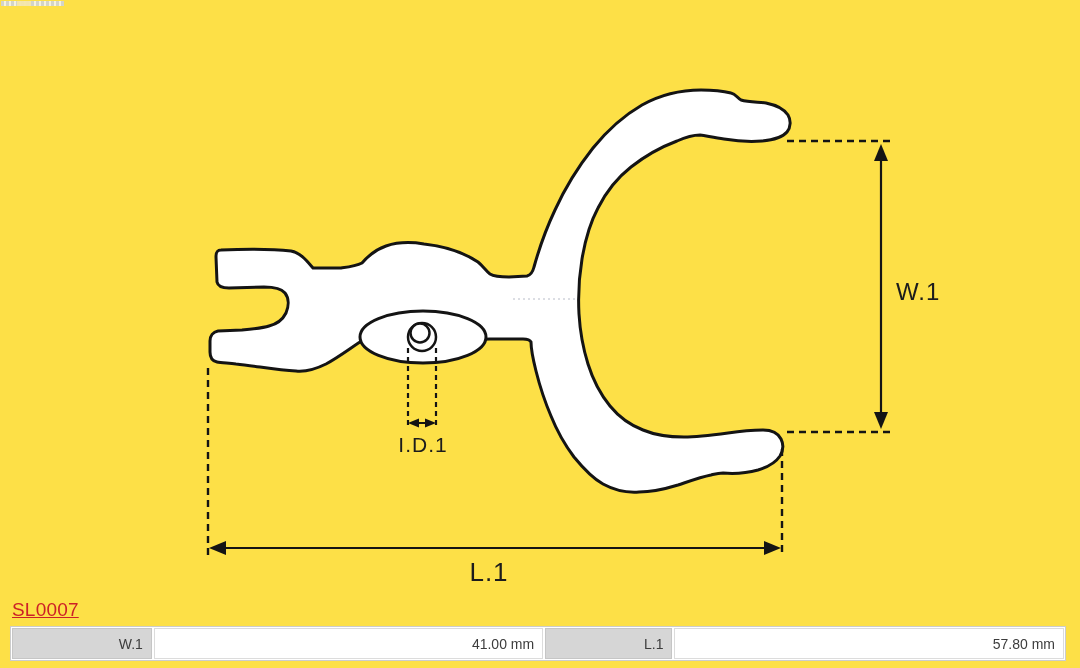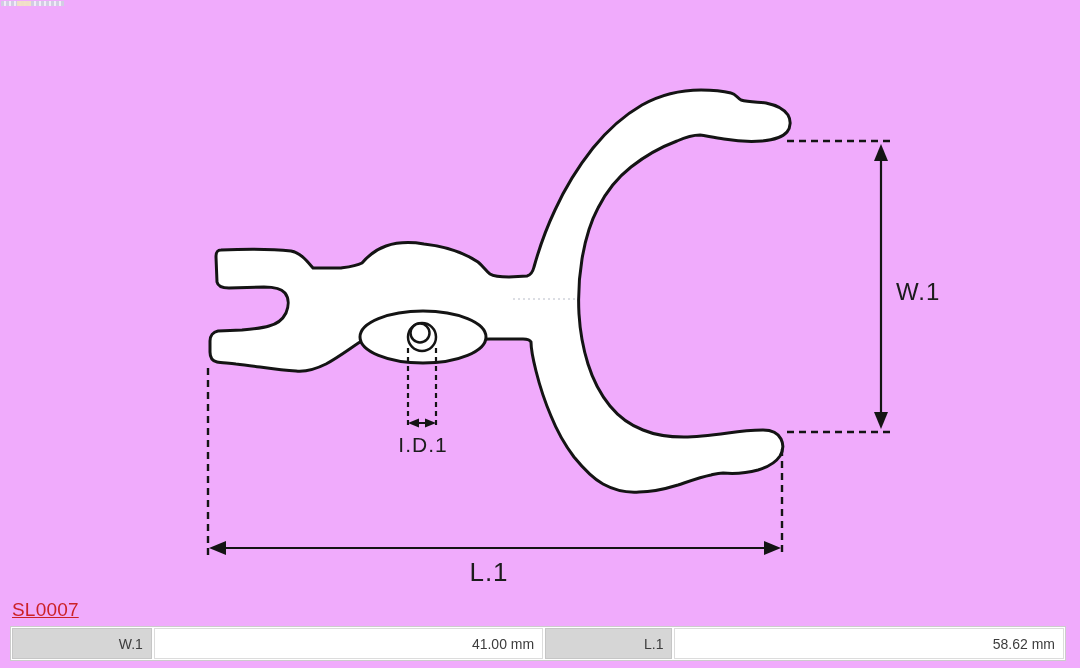--- a/index.html
+++ b/index.html
@@ -1,17 +1,17 @@
 <!DOCTYPE html>
 <html><head>
 <meta charset="utf-8">
 <style>
   html,body{margin:0;padding:0;background:#fff;}
   .screen{
-    position:relative;width:1080px;height:668px;background:#f0abfc;overflow:hidden;
+    position:relative;width:1080px;height:668px;background:#fde047;overflow:hidden;
     font-family:"Liberation Sans",sans-serif;
   }
   .logo-strip{
     position:absolute;left:1px;top:1px;width:63px;height:5px;opacity:.85;
     background:
       linear-gradient(90deg, rgba(240,228,180,0) 0 16px, rgba(243,232,190,.95) 16px 30px, rgba(240,228,180,0) 30px),
       repeating-linear-gradient(90deg,#ccd3df 0 3px,#f4f6f9 3px 5px);
   }
   .drawing{position:absolute;left:0;top:0;}
   .part-code{
@@ -150,17 +150,17 @@
     <div class="cell label w-label1">
       <span>W.1</span>
     </div>
     <div class="cell w-value1">
       <span>41.00 mm</span>
     </div>
     <div class="cell label w-label2">
       <span>L.1</span>
     </div>
     <div class="cell w-value2">
-      <span>58.62 mm</span>
+      <span>57.80 mm</span>
     </div>
   </div>
 
 </div>
 
 </body></html>

